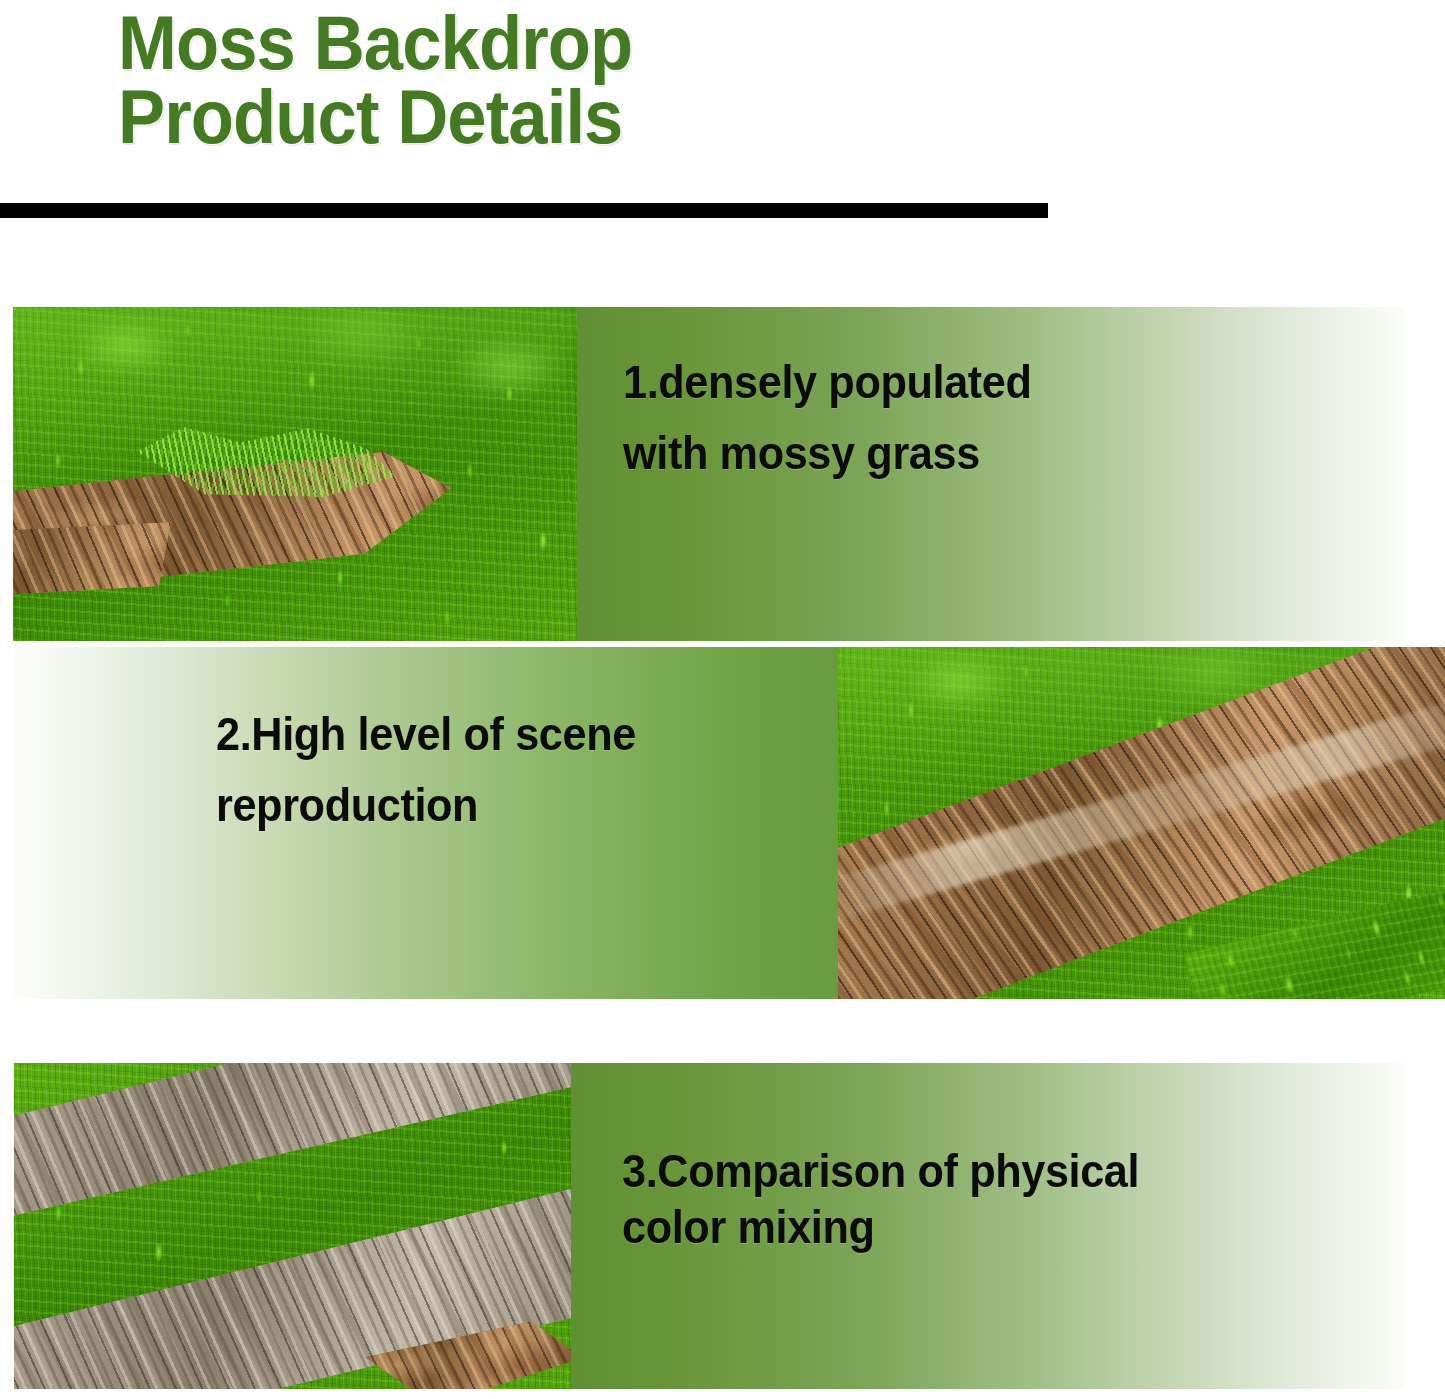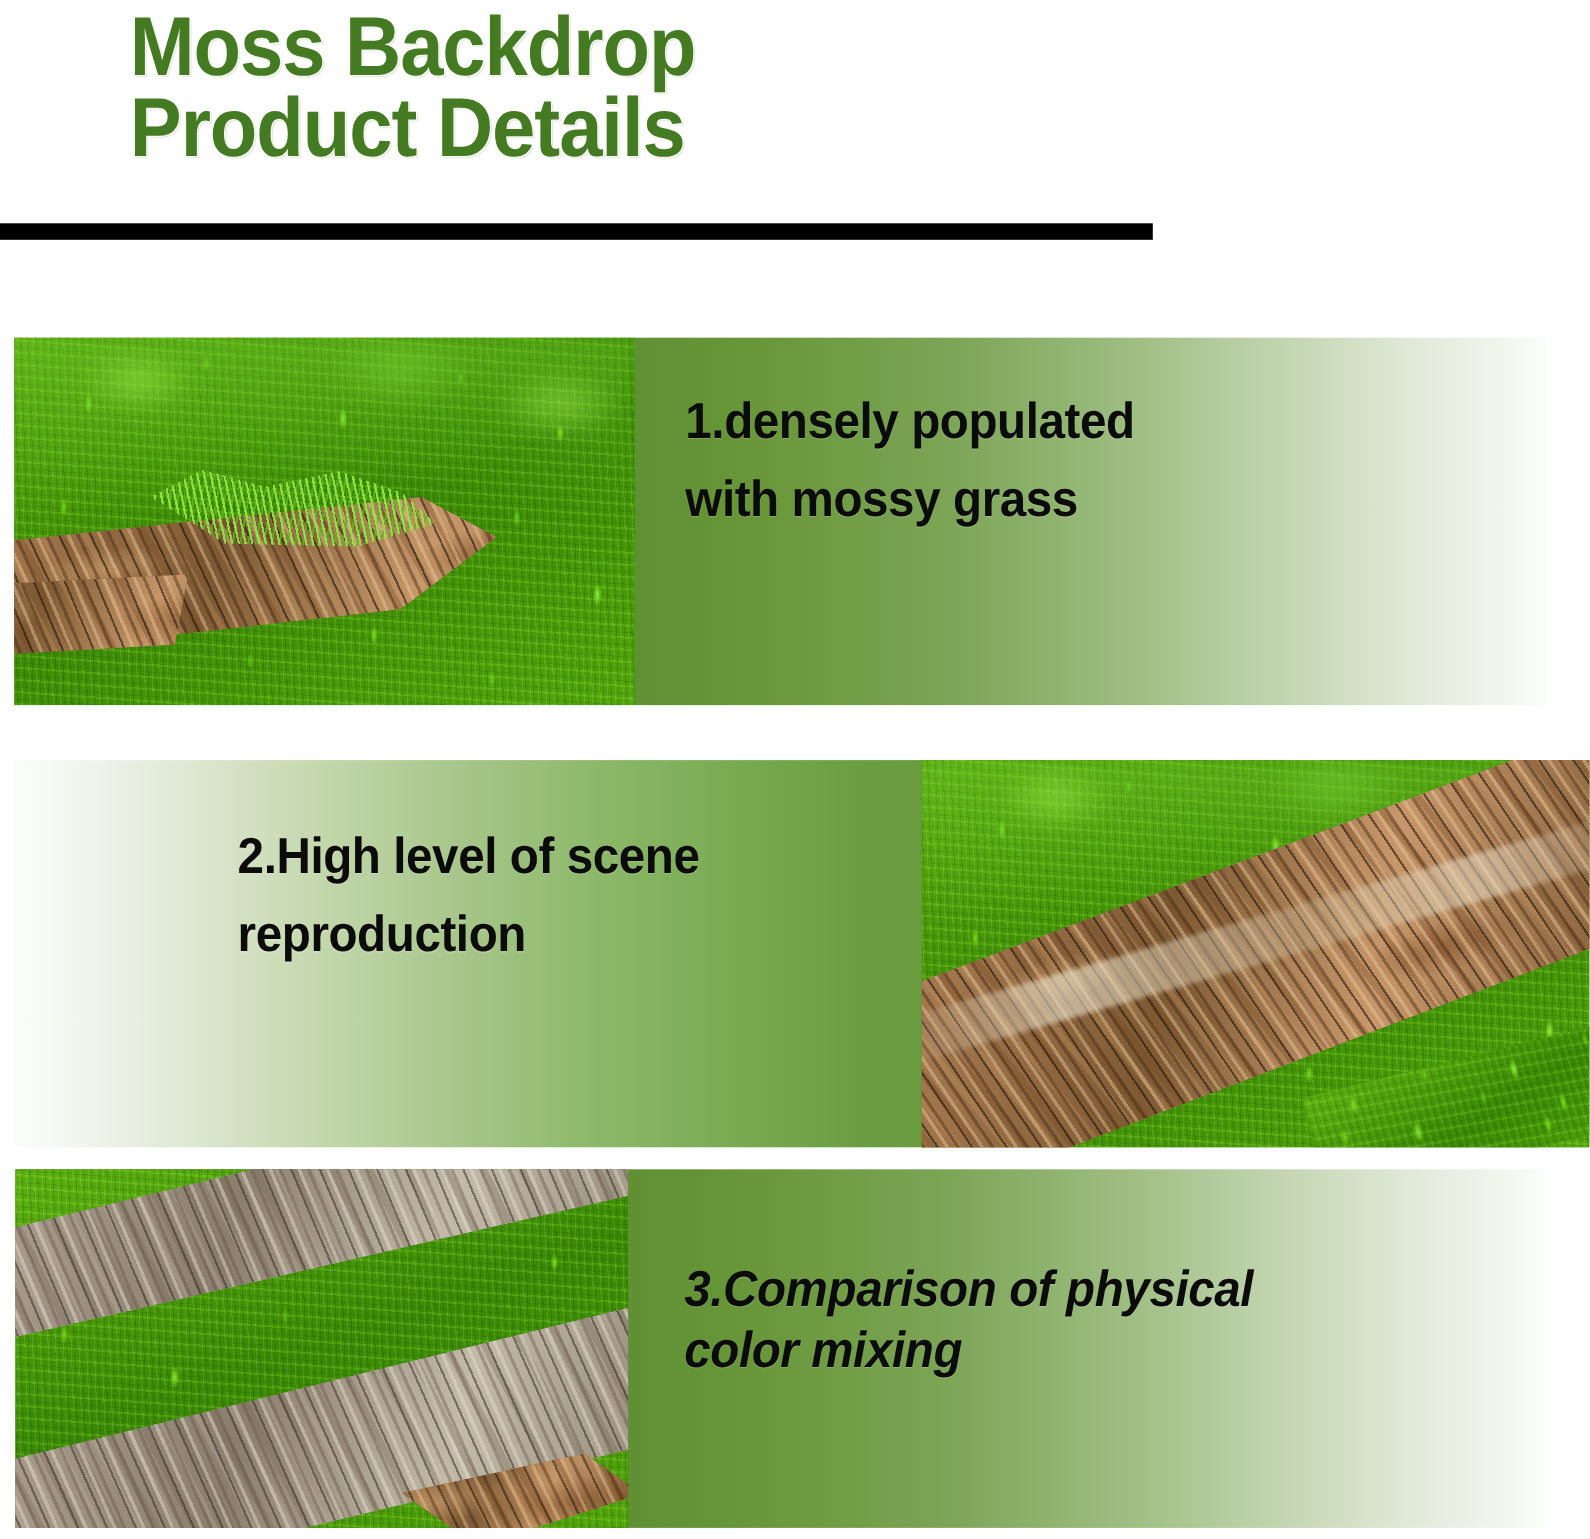--- a/index.html
+++ b/index.html
@@ -224,21 +224,21 @@
                 background-image:
                   repeating-linear-gradient(78deg, rgba(150,235,70,0.85) 0px, rgba(150,235,70,0.85) 2px, rgba(0,0,0,0) 2px, rgba(0,0,0,0) 6px),
                   repeating-linear-gradient(100deg, rgba(95,180,35,0.75) 0px, rgba(95,180,35,0.75) 2px, rgba(0,0,0,0) 2px, rgba(0,0,0,0) 7px);
                 clip-path:polygon(0% 35%,18% 0%,40% 22%,66% 2%,88% 30%,100% 70%,72% 100%,26% 96%);"></div>
   </div>
 
   <div class="caption" style="left:610px; top:40px; width:760px;">1.densely populated
 with mossy grass</div>
 </section>
 
-<section class="panel" style="left:13px; top:691px; width:1432px; height:352px;">
+<section class="panel" style="left:13px; top:647px; width:1432px; height:352px;">
 
   <div class="band band-rtl" style="left:0px; width:826px;"></div>
 
   <div class="photo" style="left:825px; width:607px;">
     <div class="moss"></div>
     <div class="moss-blur-top" style="height:40%;"></div>
 
     <div class="diag-band bark" style="top:58px; height:250px; left:-10%; width:125%; transform:rotate(-16deg);
                 clip-path:polygon(0% 24%,100% 0%,100% 74%,0% 100%);"></div>
 
@@ -246,21 +246,21 @@
                 background:linear-gradient(to right, rgba(225,215,190,0.0) 0%, rgba(228,218,196,0.65) 22%, rgba(205,190,160,0.30) 55%, rgba(232,222,200,0.55) 78%, rgba(225,215,190,0.0) 100%);
                 filter:blur(2px);"></div>
 
     <div class="diag-band moss" style="top:262px; height:95px; left:58%; width:60%; transform:rotate(-14deg);"></div>
   </div>
 
   <div class="caption" style="left:203px; top:52px; width:660px;">2.High level of scene
 reproduction</div>
 </section>
 
-<section class="panel" style="left:14px; top:1063px; width:1390px; height:326px;font-style:italic;">
+<section class="panel" style="left:14px; top:1063px; width:1390px; height:326px;">
 
   <div class="band band-ltr" style="left:556px; width:834px;"></div>
 
   <div class="photo" style="left:0px; width:557px;">
     <div class="moss"></div>
 
     <div class="diag-band bark bark-grey" style="top:-46px; height:160px; transform:rotate(-9deg);
                 clip-path:polygon(0% 40%,100% 0%,100% 66%,0% 100%);"></div>
 
     <div class="diag-band bark bark-grey" style="top:170px; height:175px; transform:rotate(-10deg);

